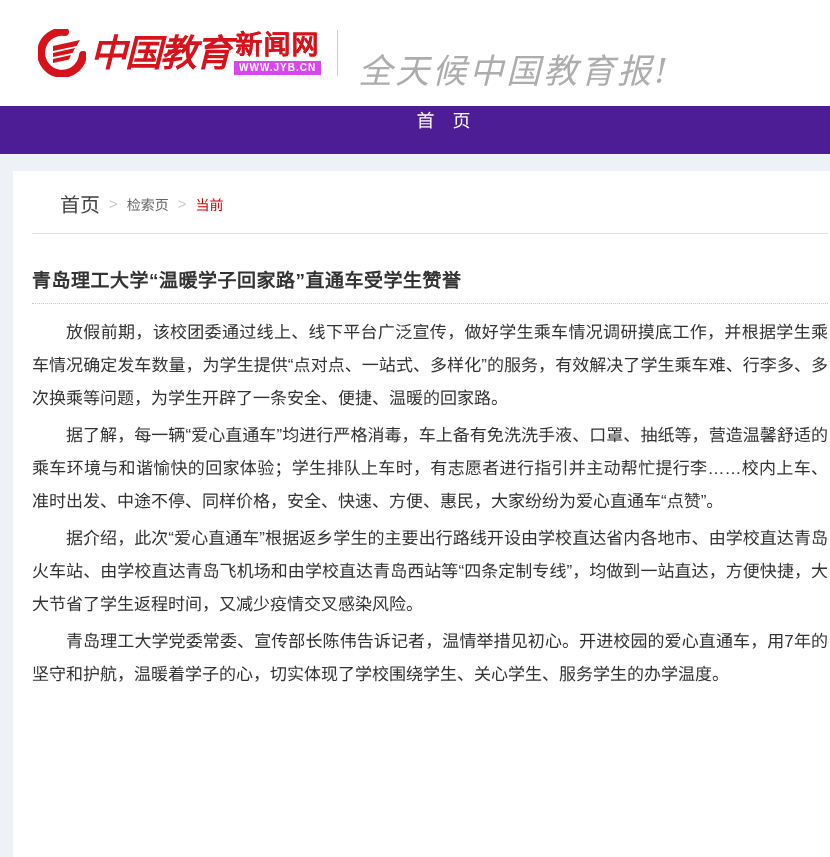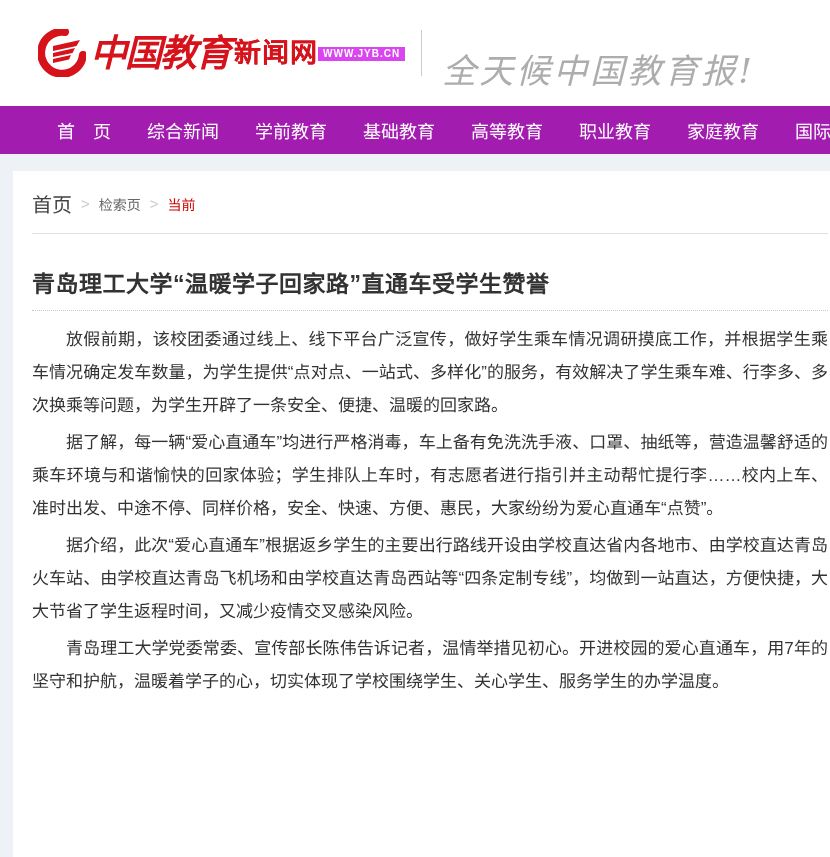--- a/index.html
+++ b/index.html
@@ -6,47 +6,47 @@
   html,body { width:830px; height:857px; overflow:hidden; background:#fff;
     font-family:"Liberation Sans", sans-serif; }
 
   
   .site-header { height:106px; background:#fff; display:flex; align-items:center;
     padding-left:38px; }
   .logo { display:flex; align-items:center; cursor:pointer; }
   .logo-flag { width:48px; height:48px; flex:none; margin-right:4px; }
   .logo-cn { font-family:"DejaVu Serif", serif; font-style:italic; font-weight:bold;
     color:#d6121b; font-size:37px; letter-spacing:-2px; line-height:1; }
-  .logo-box { display:inline-flex; flex-direction:row; align-items:center;
+  .logo-box { display:inline-flex; flex-direction:column; align-items:center;
     margin-left:4px; }
   .logo-suffix { color:#d6121b; font-size:27px; font-weight:bold; line-height:1.05;
     letter-spacing:1px; text-shadow:0 0 0 #d6121b; }
   .logo-url { background:#d946ef; color:#fff; font-size:10px; font-weight:bold;
     letter-spacing:1px; padding:1px 5px; margin-top:1px; line-height:12px; }
   .header-divider { width:1px; height:46px; background:#ccc; margin:0 20px 0 16px; }
   .tagline { font-family:"DejaVu Serif", serif; font-style:italic; color:#adadad;
     font-size:34px; letter-spacing:3px; white-space:nowrap;margin-top:30px; }
 
   
-  .main-nav { height:48px; background:#a21caf; display:flex; align-items:center;
-    padding-left:57px; gap:36px; white-space:nowrap; overflow:hidden; }
+  .main-nav { height:48px; background:#4c1d95; display:flex; align-items:center;
+    padding-left:57px; gap:36px; white-space:nowrap; overflow:hidden;flex-direction:column; }
   .main-nav a { color:#fff; font-size:18px; text-decoration:none; flex:none; }
 
   
   .page-bg { background:#eef1f5; height:714px; padding:17px 0 0 13px; }
   .card { background:#fff; height:100%; padding:14px 2px 30px 19px; }
 
   .breadcrumb { display:flex; align-items:center; font-size:14px; color:#666;
     padding:4px 0 15px 0; border-bottom:1px solid #e0e0e0; }
-  .bc-home { font-size:20px; color:#424242; text-decoration:none; }
+  .bc-home { font-size:20px; color:#424242; text-decoration:none;margin-left:28px; }
   .bc-link { font-size:14px; color:#666; text-decoration:none; }
   .bc-sep { color:#c9c9c9; font-size:15px; margin:0 9px; }
   .bc-current { color:#cc0000; font-size:14px; }
 
-  .article-title { font-size:23px; font-weight:bold; color:#333;
+  .article-title { font-size:19px; font-weight:bold; color:#333;
     margin-top:31px; letter-spacing:0.5px; }
 
   .meta-row { margin-top:25px; display:flex; justify-content:space-between;
     font-size:14px; color:#666; }
   .meta-source { margin-left:26px; }
   .dotted-divider { border-bottom:1px dotted #c8c8c8; margin-top:11px; }
 
   .article-body { margin-top:12px; }
   .article-body p { font-size:17px; line-height:33px; color:#333;
     text-indent:2em; text-align:justify; margin-bottom:4px; }

